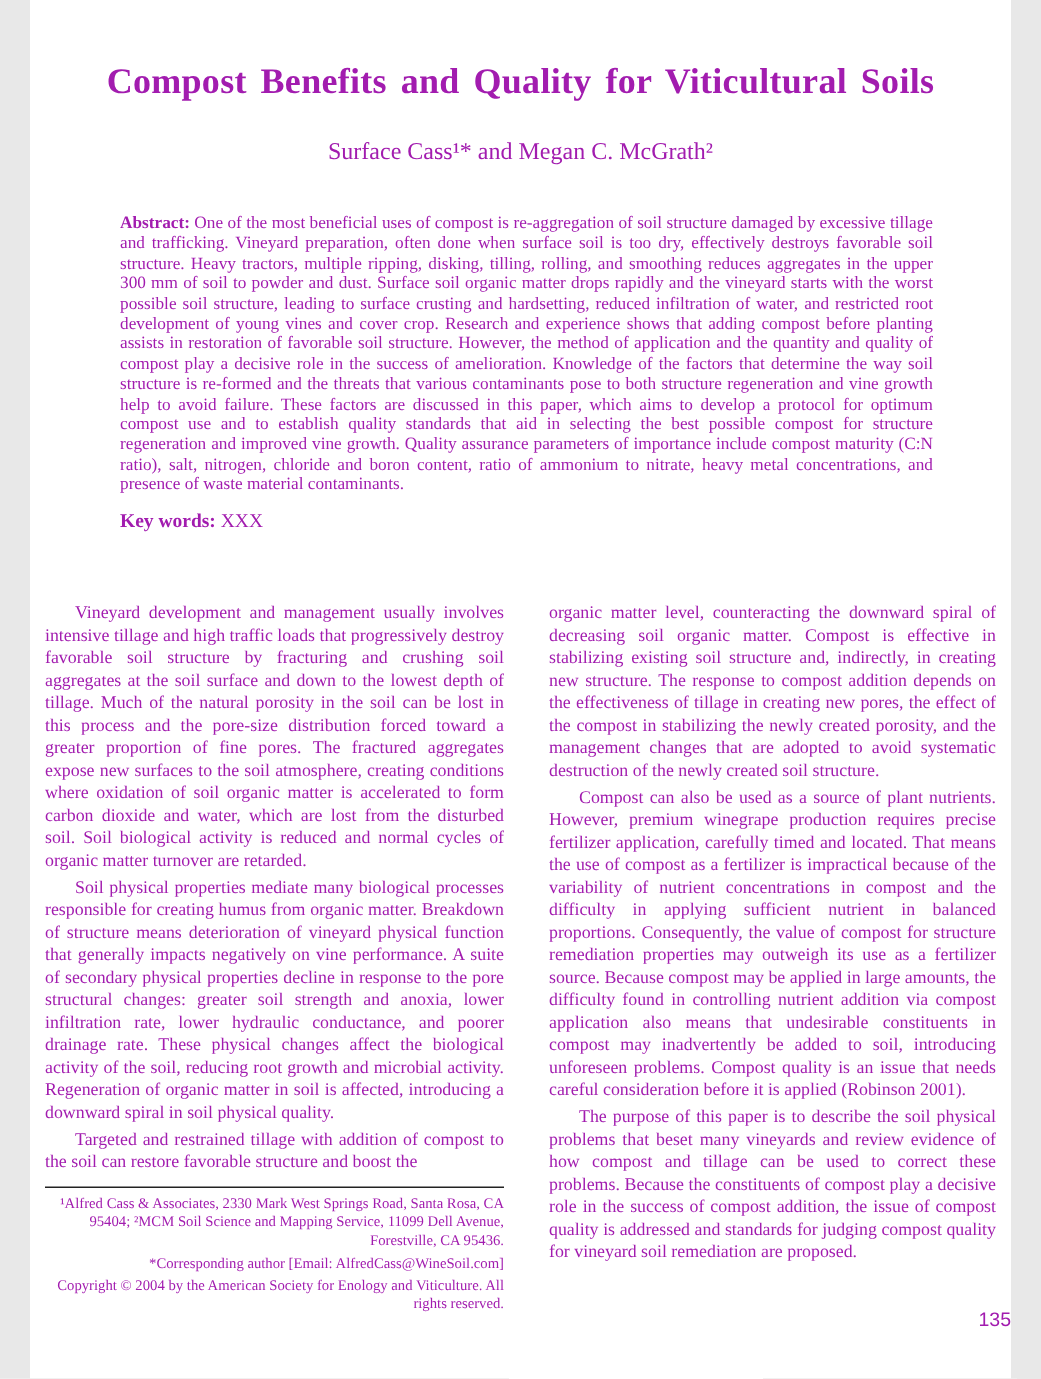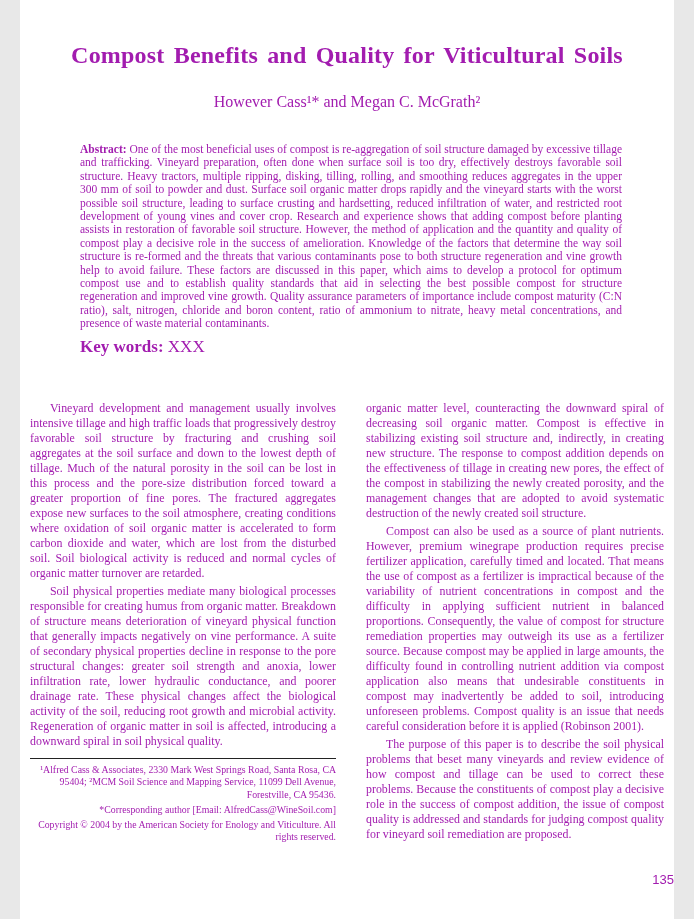--- a/index.html
+++ b/index.html
@@ -28,21 +28,21 @@
   }
   .abstract {
     margin: 32px 52px 0 60px;
     font-size: 11.5px;
     line-height: 13.4px;
     text-align: justify;
   }
   .abstract b { font-weight: bold; }
   .keywords {
     margin: 9px 52px 0 60px;
-    font-size: 17px;
+    font-size: 13px;
     line-height: 13.4px;
   }
   .columns {
     display: flex;
     gap: 30px;
     margin: 48px 10px 0 10px;
   }
   .col {
     width: 312px;
     font-size: 11.9px;
@@ -84,37 +84,38 @@
     letter-spacing: 0.6px;
   }
 </style>
 </head>
 <body>
 
 <div class="page">
 
   <h1 class="title">Compost Benefits and Quality for Viticultural Soils</h1>
 
-  <div class="authors">However Cass¹* and Megan C. McGrath²</div>
+  <div class="authors">Surface Cass¹* and Megan C. McGrath²</div>
 
   <div class="abstract">
     <b>Abstract:</b>
     <span>One of the most beneficial uses of compost is re-aggregation of soil structure damaged by excessive tillage and trafficking. Vineyard preparation, often done when surface soil is too dry, effectively destroys favorable soil structure. Heavy tractors, multiple ripping, disking, tilling, rolling, and smoothing reduces aggregates in the upper 300 mm of soil to powder and dust. Surface soil organic matter drops rapidly and the vineyard starts with the worst possible soil structure, leading to surface crusting and hardsetting, reduced infiltration of water, and restricted root development of young vines and cover crop. Research and experience shows that adding compost before planting assists in restoration of favorable soil structure. However, the method of application and the quantity and quality of compost play a decisive role in the success of amelioration. Knowledge of the factors that determine the way soil structure is re-formed and the threats that various contaminants pose to both structure regeneration and vine growth help to avoid failure. These factors are discussed in this paper, which aims to develop a protocol for optimum compost use and to establish quality standards that aid in selecting the best possible compost for structure regeneration and improved vine growth. Quality assurance parameters of importance include compost maturity (C:N ratio), salt, nitrogen, chloride and boron content, ratio of ammonium to nitrate, heavy metal concentrations, and presence of waste material contaminants.</span>
   </div>
 
   <div class="keywords">
     <b>Key words:</b>
     <span>XXX</span>
   </div>
 
   <div class="columns">
 
     <div class="col">
       <p>Vineyard development and management usually involves intensive tillage and high traffic loads that progressively destroy favorable soil structure by fracturing and crushing soil aggregates at the soil surface and down to the lowest depth of tillage. Much of the natural porosity in the soil can be lost in this process and the pore-size distribution forced toward a greater proportion of fine pores. The fractured aggregates expose new surfaces to the soil atmosphere, creating conditions where oxidation of soil organic matter is accelerated to form carbon dioxide and water, which are lost from the disturbed soil. Soil biological activity is reduced and normal cycles of organic matter turnover are retarded.</p>
       <p>Soil physical properties mediate many biological processes responsible for creating humus from organic matter. Breakdown of structure means deterioration of vineyard physical function that generally impacts negatively on vine performance. A suite of secondary physical properties decline in response to the pore structural changes: greater soil strength and anoxia, lower infiltration rate, lower hydraulic conductance, and poorer drainage rate. These physical changes affect the biological activity of the soil, reducing root growth and microbial activity. Regeneration of organic matter in soil is affected, introducing a downward spiral in soil physical quality.</p>
+      <p>Targeted and restrained tillage with addition of compost to the soil can restore favorable structure and boost the</p>
 
       <div class="footnote-block">
         <hr class="fn-rule">
         <p>¹Alfred Cass &amp; Associates, 2330 Mark West Springs Road, Santa Rosa, CA 95404; ²MCM Soil Science and Mapping Service, 11099 Dell Avenue, Forestville, CA 95436.</p>
         <p>*Corresponding author [Email: AlfredCass@WineSoil.com]</p>
         <p>Copyright © 2004 by the American Society for Enology and Viticulture. All rights reserved.</p>
       </div>
     </div>
 
     <div class="col">

